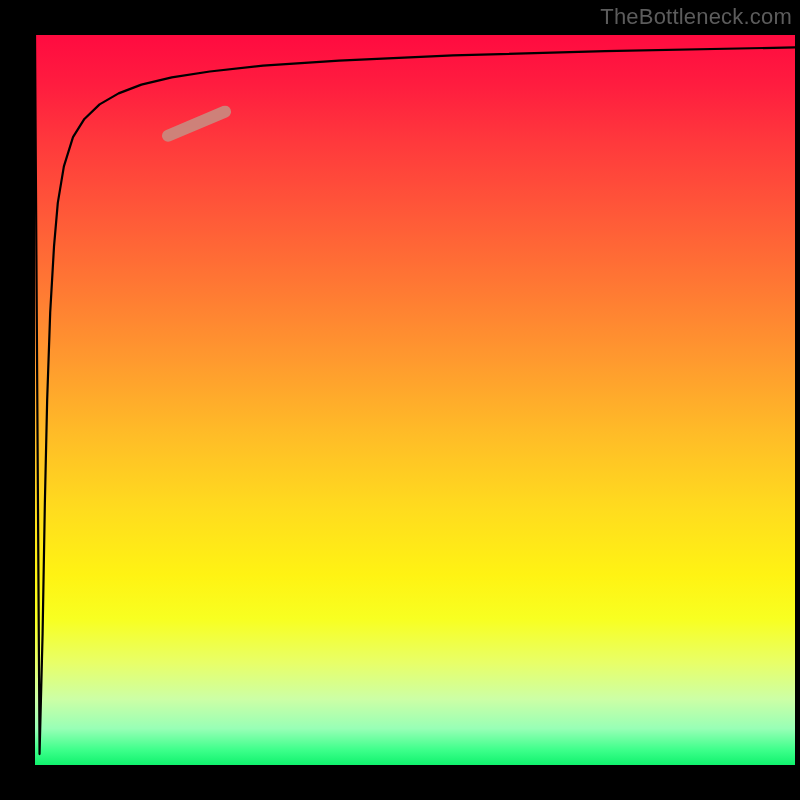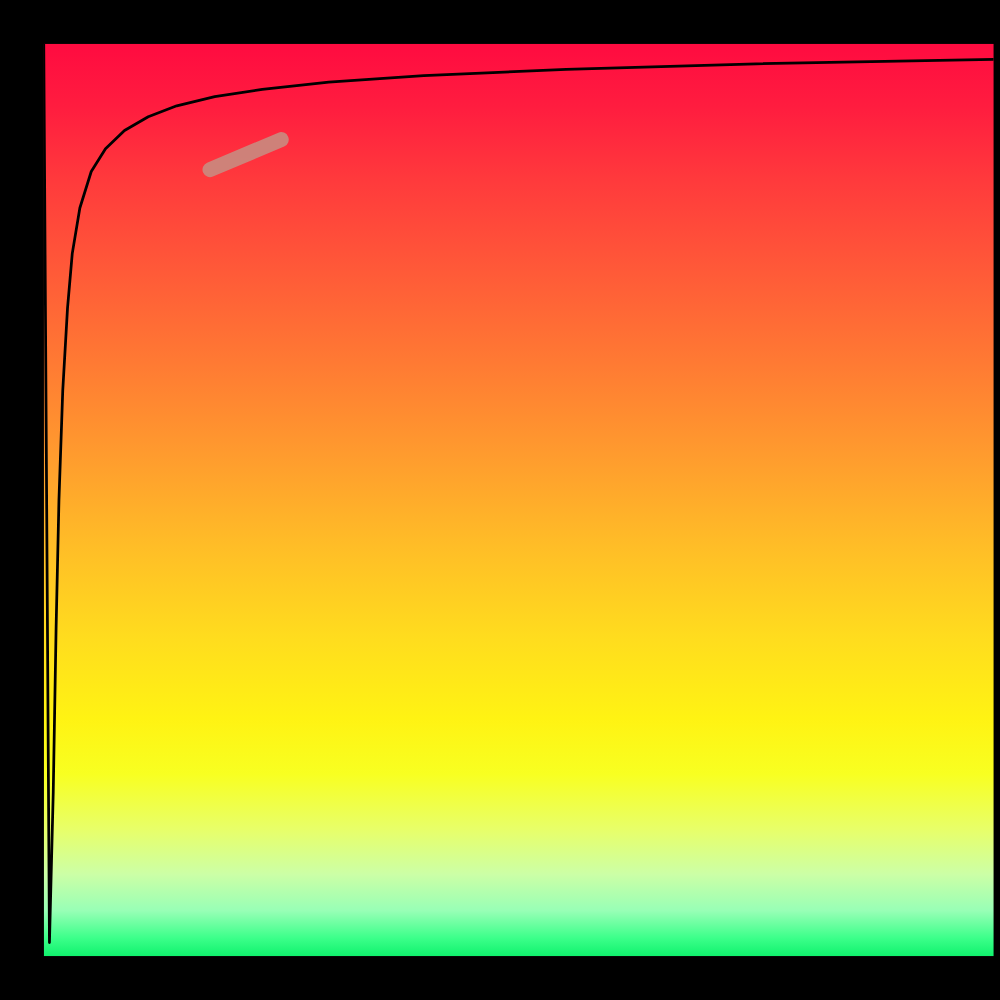--- a/index.html
+++ b/index.html
@@ -82,13 +82,14 @@
 <div class="stage">
 
   <div class="plot">
     <div class="gradient"></div>
     <svg class="curve-svg" viewBox="0 0 760 730" preserveAspectRatio="none">
       <path id="curve-path" class="main-curve" d="M0.00 0.00 L4.56 719.05 L7.60 598.60 L9.88 467.20 L12.16 365.00 L15.20 277.40 L19.00 211.70 L22.80 167.90 L28.88 131.40 L38.00 102.20 L49.40 83.95 L64.60 69.35 L83.60 58.40 L106.40 49.64 L136.80 42.34 L174.80 36.50 L228.00 30.66 L304.00 25.55 L418.00 20.44 L570.00 16.06 L760.00 12.41"></path>
       <path id="marker-path" class="marker" d="M133.00 100.74 L190.00 76.65"></path>
     </svg>
   </div>
 
+  <div class="attribution">TheBottleneck.com</div>
 </div>
 
 </body></html>

